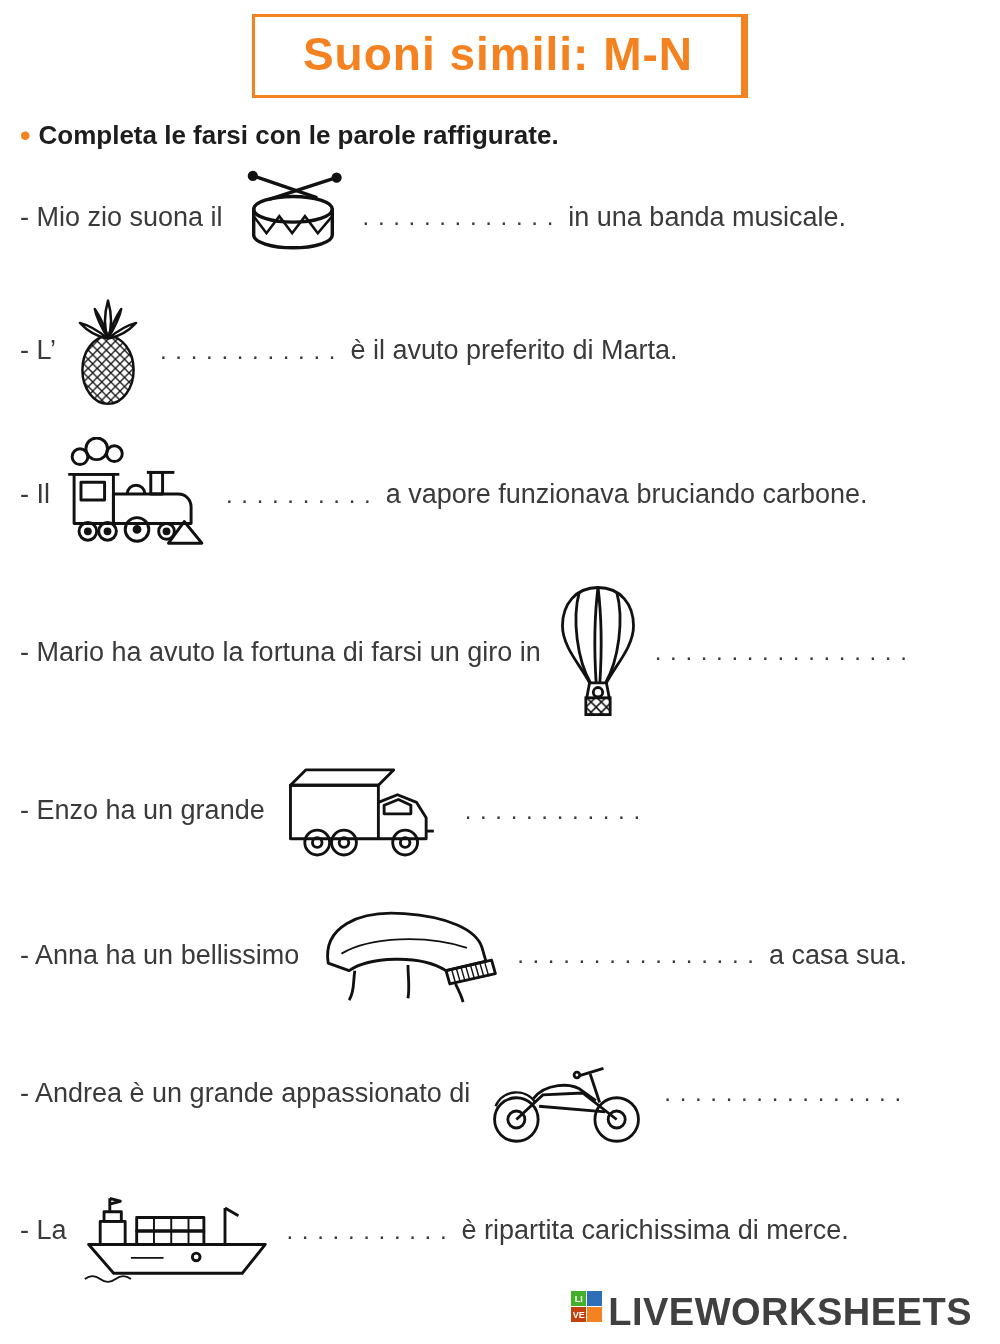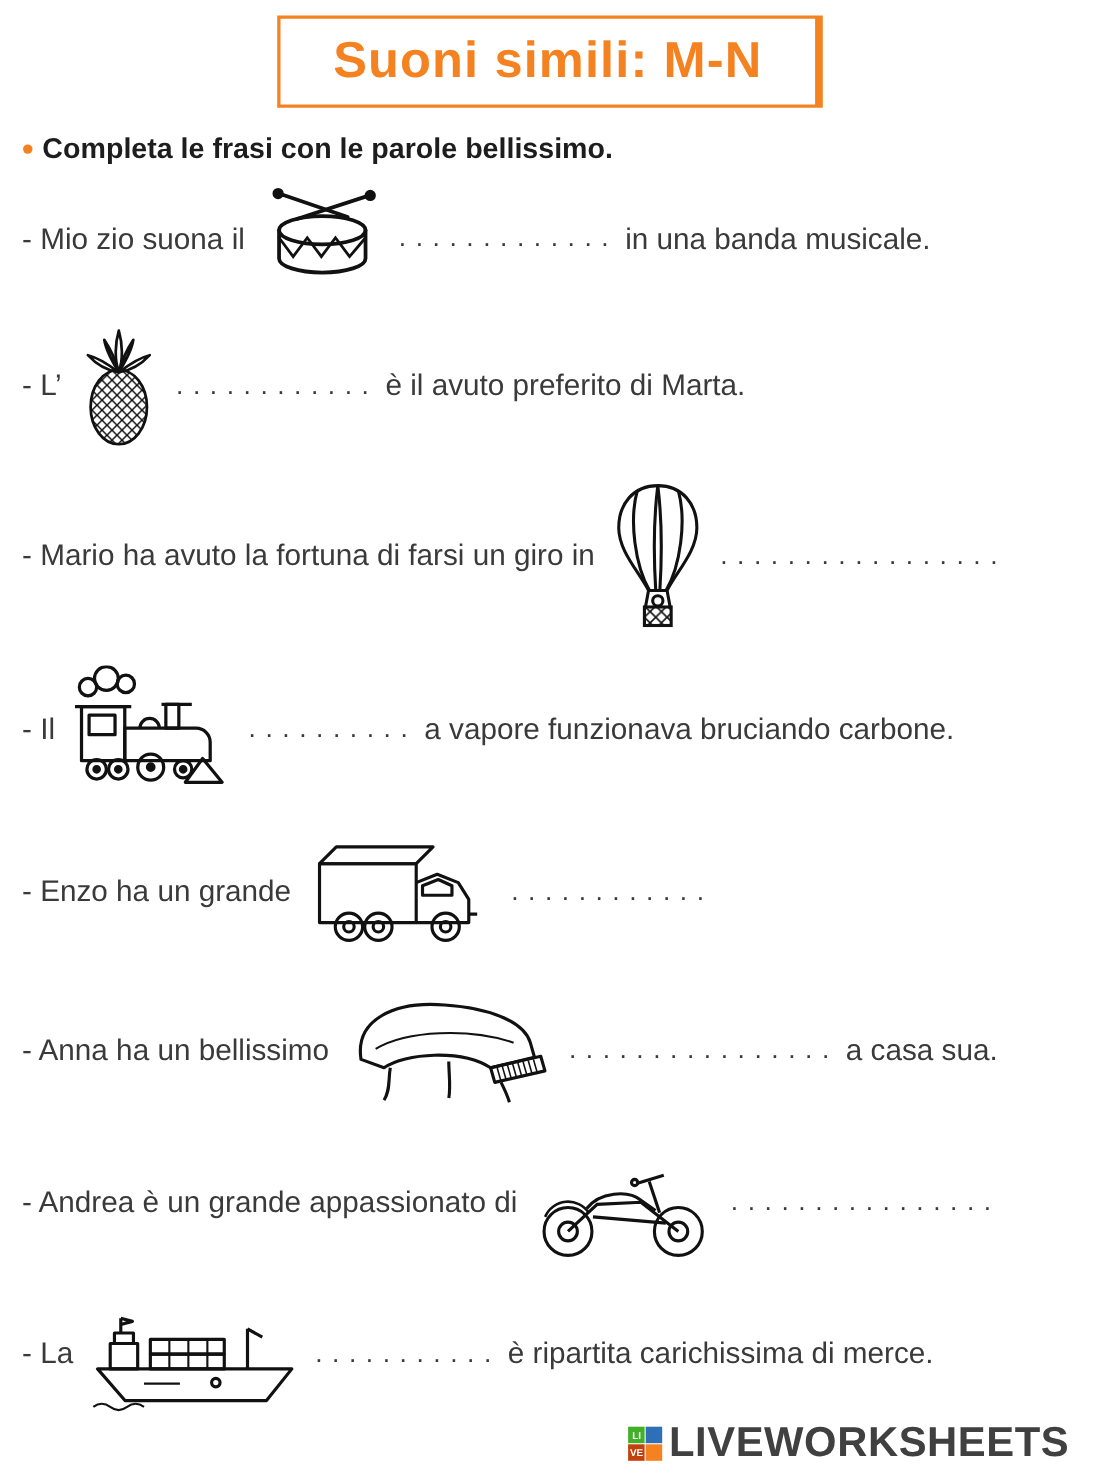--- a/index.html
+++ b/index.html
@@ -19,21 +19,21 @@
 
   .instruction { display:flex; align-items:center; gap:8px; margin-top:22px; font-size:26px; font-weight:bold; color:#1d1d1d; }
   .bullet { color:#F58220; font-size:30px; line-height:1; }
 
   .rows { flex:1; display:flex; flex-direction:column; justify-content:space-around; margin-top:4px; padding-bottom:34px; }
   .row { display:flex; align-items:center; gap:14px; font-size:27px; color:#3a3a3a; white-space:nowrap; }
   .row .icon { display:flex; align-items:center; }
   .row .icon svg { display:block; }
   .blank { font-size:24px; letter-spacing:1px; color:#3a3a3a; }
 
-  .footer { position:absolute; right:28px; bottom:10px; display:flex; align-items:center; gap:6px; }
+  .footer { position:absolute; right:28px; bottom:10px; display:flex; gap:6px; }
   .logo-grid { display:grid; grid-template-columns:15px 15px; grid-template-rows:15px 15px; gap:1px; }
   .logo-cell { display:flex; align-items:center; justify-content:center; color:#fff; font-size:9px; font-weight:bold; }
   .lc-green { background:#43B02A; }
   .lc-blue { background:#2F6FB7; }
   .lc-teal { background:#c2410c; }
   .lc-orange { background:#F58220; }
   .logo-text { color:#404040; font-weight:bold; font-size:38px; letter-spacing:0.5px; }
 
   .hiddendefs { position:absolute; width:0; height:0; overflow:hidden; }
 </style>
@@ -51,21 +51,21 @@
 <div class="page">
 
   <div class="title-wrap">
     <div class="title-box">
       <span class="title">Suoni simili: M-N</span>
     </div>
   </div>
 
   <div class="instruction">
     <span class="bullet">•</span>
-    <span>Completa le frasi con le parole bellissimo.</span>
+    <span>Completa le farsi con le parole raffigurate.</span>
   </div>
 
   <div class="rows">
 
     <div class="row">
       <span>- Mio zio suona il</span>
       <span class="icon">
         <svg viewBox="0 0 130 110" width="112" height="94">
           <g fill="none" stroke="#111" stroke-width="4" stroke-linecap="round">
             <line x1="38" y1="34" x2="112" y2="10"></line>
@@ -91,40 +91,20 @@
             <path d="M46 52 C36 44 24 36 12 33 C22 44 34 50 46 52"></path>
             <path d="M46 52 C56 44 68 36 80 33 C70 44 58 50 46 52"></path>
             <path d="M46 52 C39 40 32 28 30 16 C38 28 43 40 46 52"></path>
             <path d="M46 52 C53 40 60 28 62 16 C54 28 49 40 46 52"></path>
             <ellipse cx="46" cy="90" rx="31" ry="41" fill="url(#hatch)"></ellipse>
           </g>
         </svg>
       </span>
       <span class="blank">. . . . . . . . . . . .</span>
       <span>è il avuto preferito di Marta.</span>
-    </div>
-
-    <div class="row">
-      <span>- Mario ha avuto la fortuna di farsi un giro in</span>
-      <span class="icon">
-        <svg viewBox="0 0 92 146" width="86" height="138">
-          <g fill="none" stroke="#111" stroke-width="3">
-            <path d="M46 4 C22 4 8 22 8 45 C8 68 28 88 37 106 L55 106 C64 88 84 68 84 45 C84 22 70 4 46 4 Z"></path>
-            <path d="M46 4 C42 36 42 74 44 106"></path>
-            <path d="M46 4 C50 36 50 74 48 106"></path>
-            <path d="M26 9 C18 38 24 82 38 106"></path>
-            <path d="M66 9 C74 38 68 82 54 106"></path>
-            <path d="M37 106 L34 122 M55 106 L58 122"></path>
-            <circle cx="46" cy="116" r="5"></circle>
-            <rect x="33" y="122" width="26" height="18" fill="url(#hatch)"></rect>
-          </g>
-        </svg>
-      </span>
-      <span class="blank">. . . . . . . . . . . . . . . . .</span>
-      <span></span>
     </div>
 
     <div class="row">
       <span>- Il</span>
       <span class="icon">
         <svg viewBox="0 0 150 118" width="148" height="116">
           <g fill="none" stroke="#111" stroke-width="3" stroke-linejoin="round">
             <circle cx="16" cy="20" r="8"></circle>
             <circle cx="33" cy="12" r="11"></circle>
             <circle cx="51" cy="17" r="8"></circle>
@@ -145,20 +125,40 @@
               <circle cx="104" cy="96" r="2.5" fill="#111"></circle>
             <path d="M122 86 L140 108 H106 Z"></path>
           </g>
         </svg>
       </span>
       <span class="blank">. . . . . . . . . .</span>
       <span>a vapore funzionava bruciando carbone.</span>
     </div>
 
     <div class="row">
+      <span>- Mario ha avuto la fortuna di farsi un giro in</span>
+      <span class="icon">
+        <svg viewBox="0 0 92 146" width="86" height="138">
+          <g fill="none" stroke="#111" stroke-width="3">
+            <path d="M46 4 C22 4 8 22 8 45 C8 68 28 88 37 106 L55 106 C64 88 84 68 84 45 C84 22 70 4 46 4 Z"></path>
+            <path d="M46 4 C42 36 42 74 44 106"></path>
+            <path d="M46 4 C50 36 50 74 48 106"></path>
+            <path d="M26 9 C18 38 24 82 38 106"></path>
+            <path d="M66 9 C74 38 68 82 54 106"></path>
+            <path d="M37 106 L34 122 M55 106 L58 122"></path>
+            <circle cx="46" cy="116" r="5"></circle>
+            <rect x="33" y="122" width="26" height="18" fill="url(#hatch)"></rect>
+          </g>
+        </svg>
+      </span>
+      <span class="blank">. . . . . . . . . . . . . . . . .</span>
+      <span></span>
+    </div>
+
+    <div class="row">
       <span>- Enzo ha un grande</span>
       <span class="icon">
         <svg viewBox="0 0 180 122" width="172" height="118">
           <g fill="none" stroke="#111" stroke-width="3" stroke-linejoin="round">
             <path d="M12 34 L28 18 L120 18 L104 34 Z"></path>
             <rect x="12" y="34" width="92" height="56"></rect>
             <path d="M104 52 L124 44 L144 52 L154 68 L154 90 L104 90"></path>
             <path d="M110 55 L125 49 L138 55 L138 64 L110 64 Z"></path>
             <circle cx="40" cy="94" r="13"></circle>
               <circle cx="40" cy="94" r="5"></circle>

